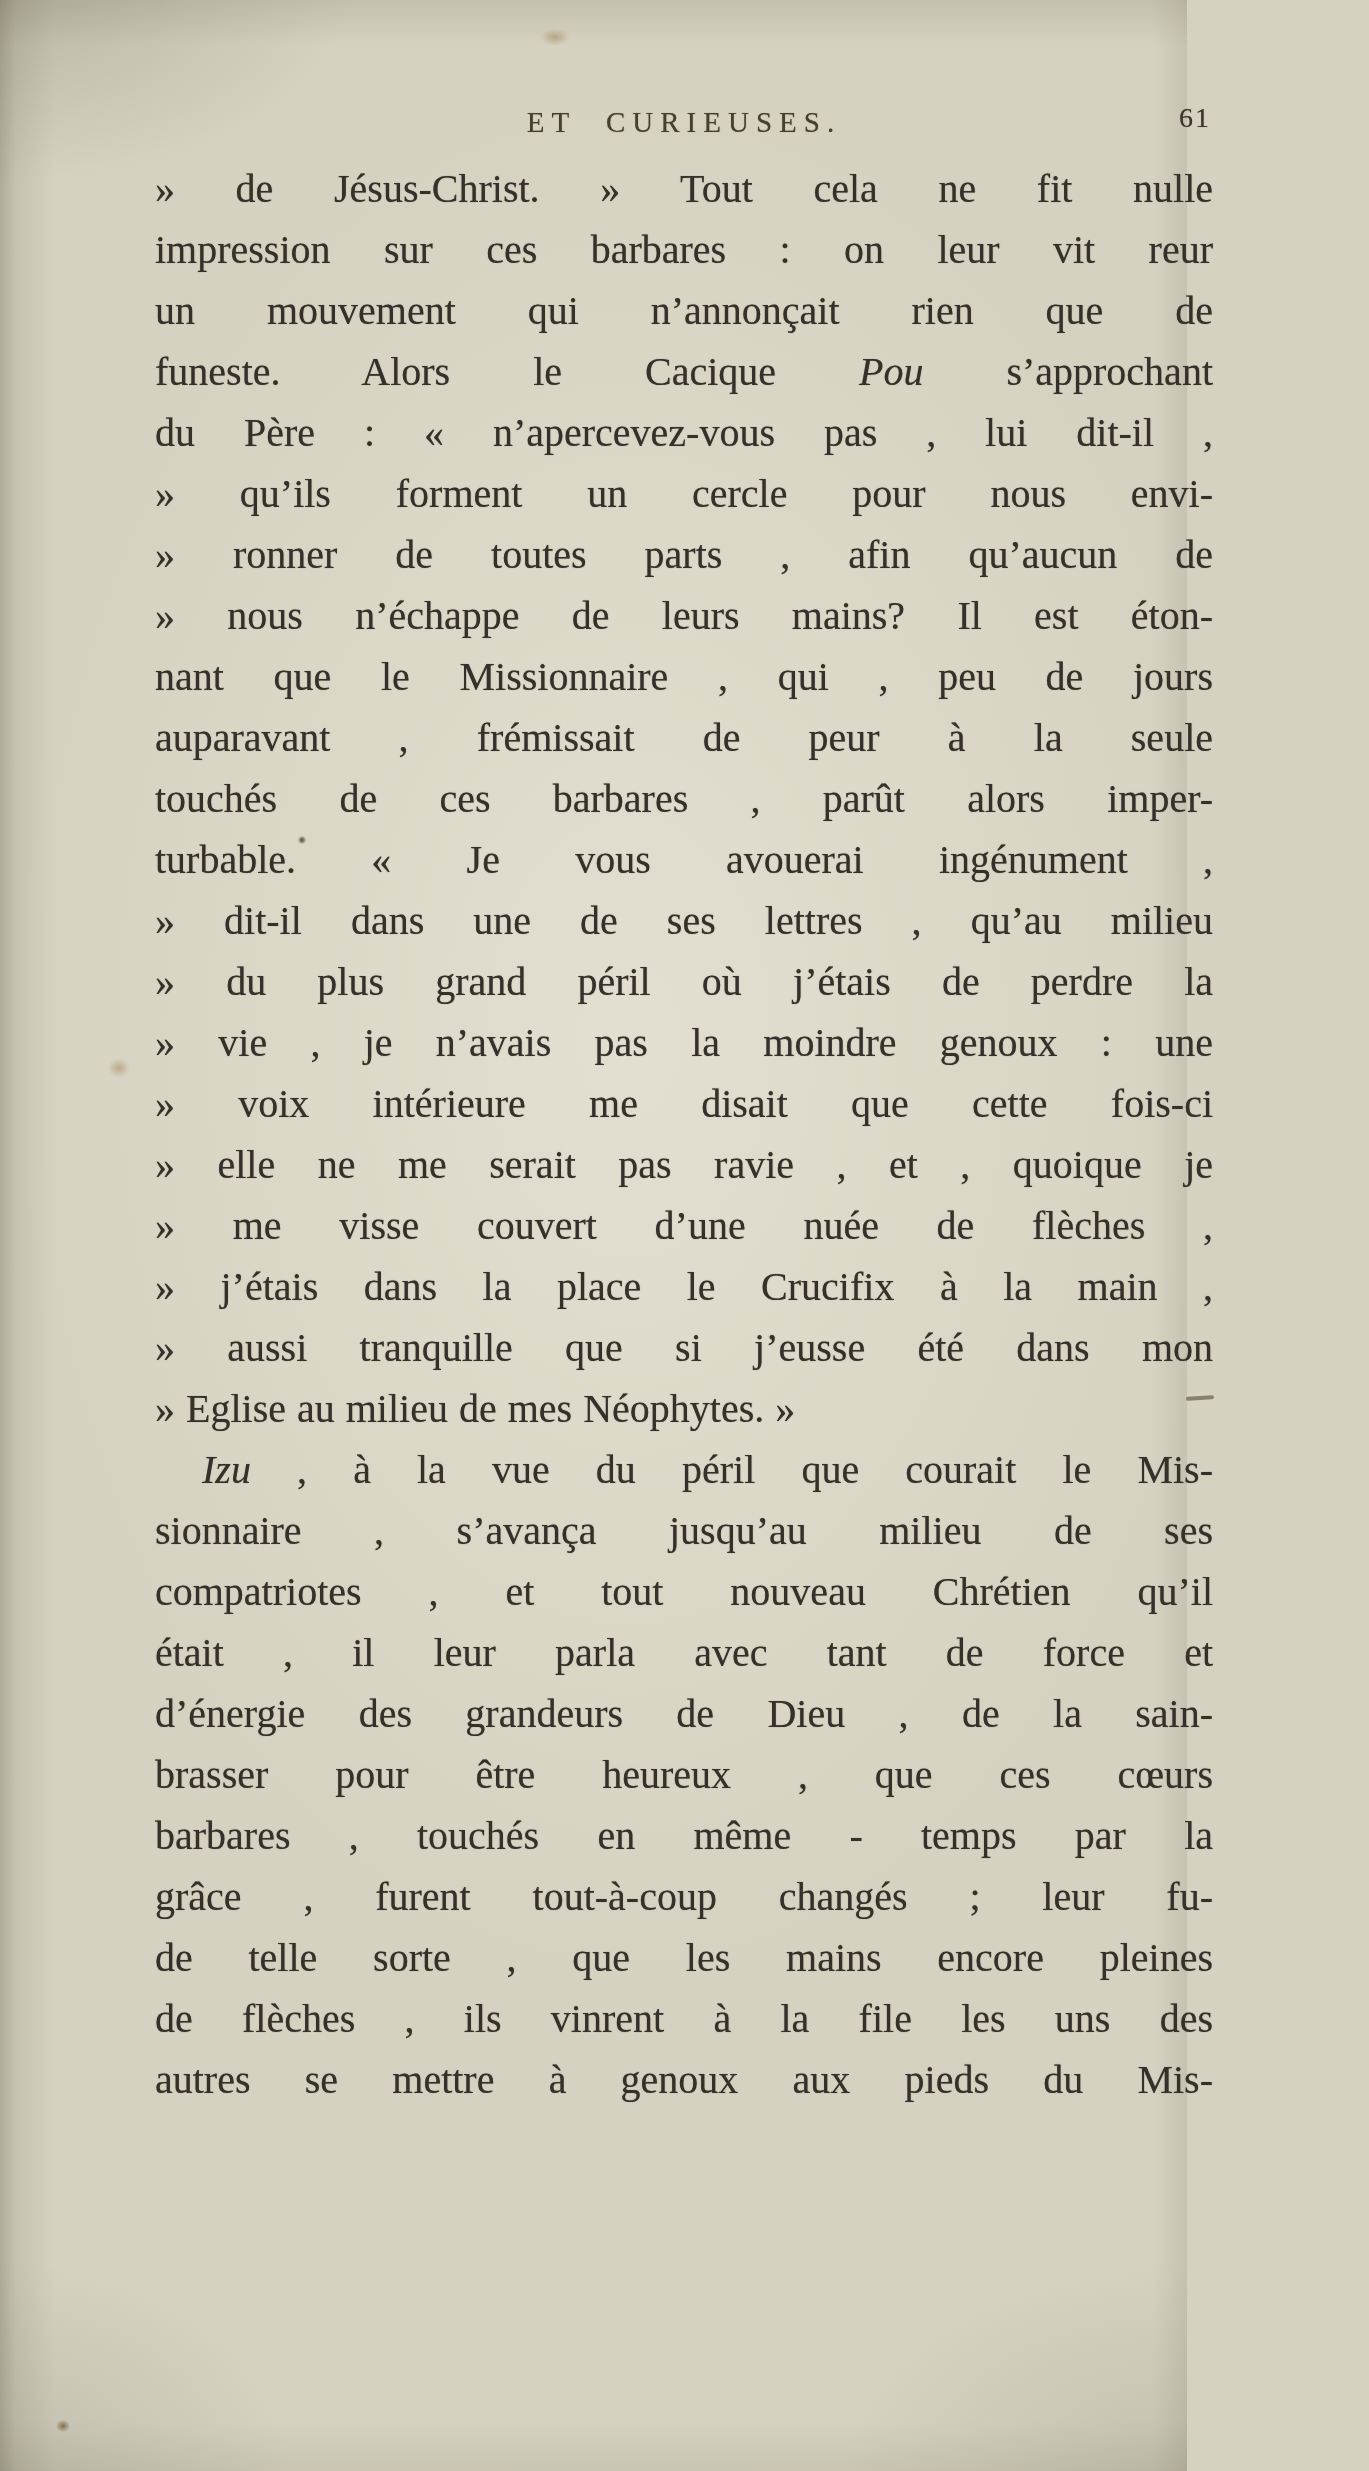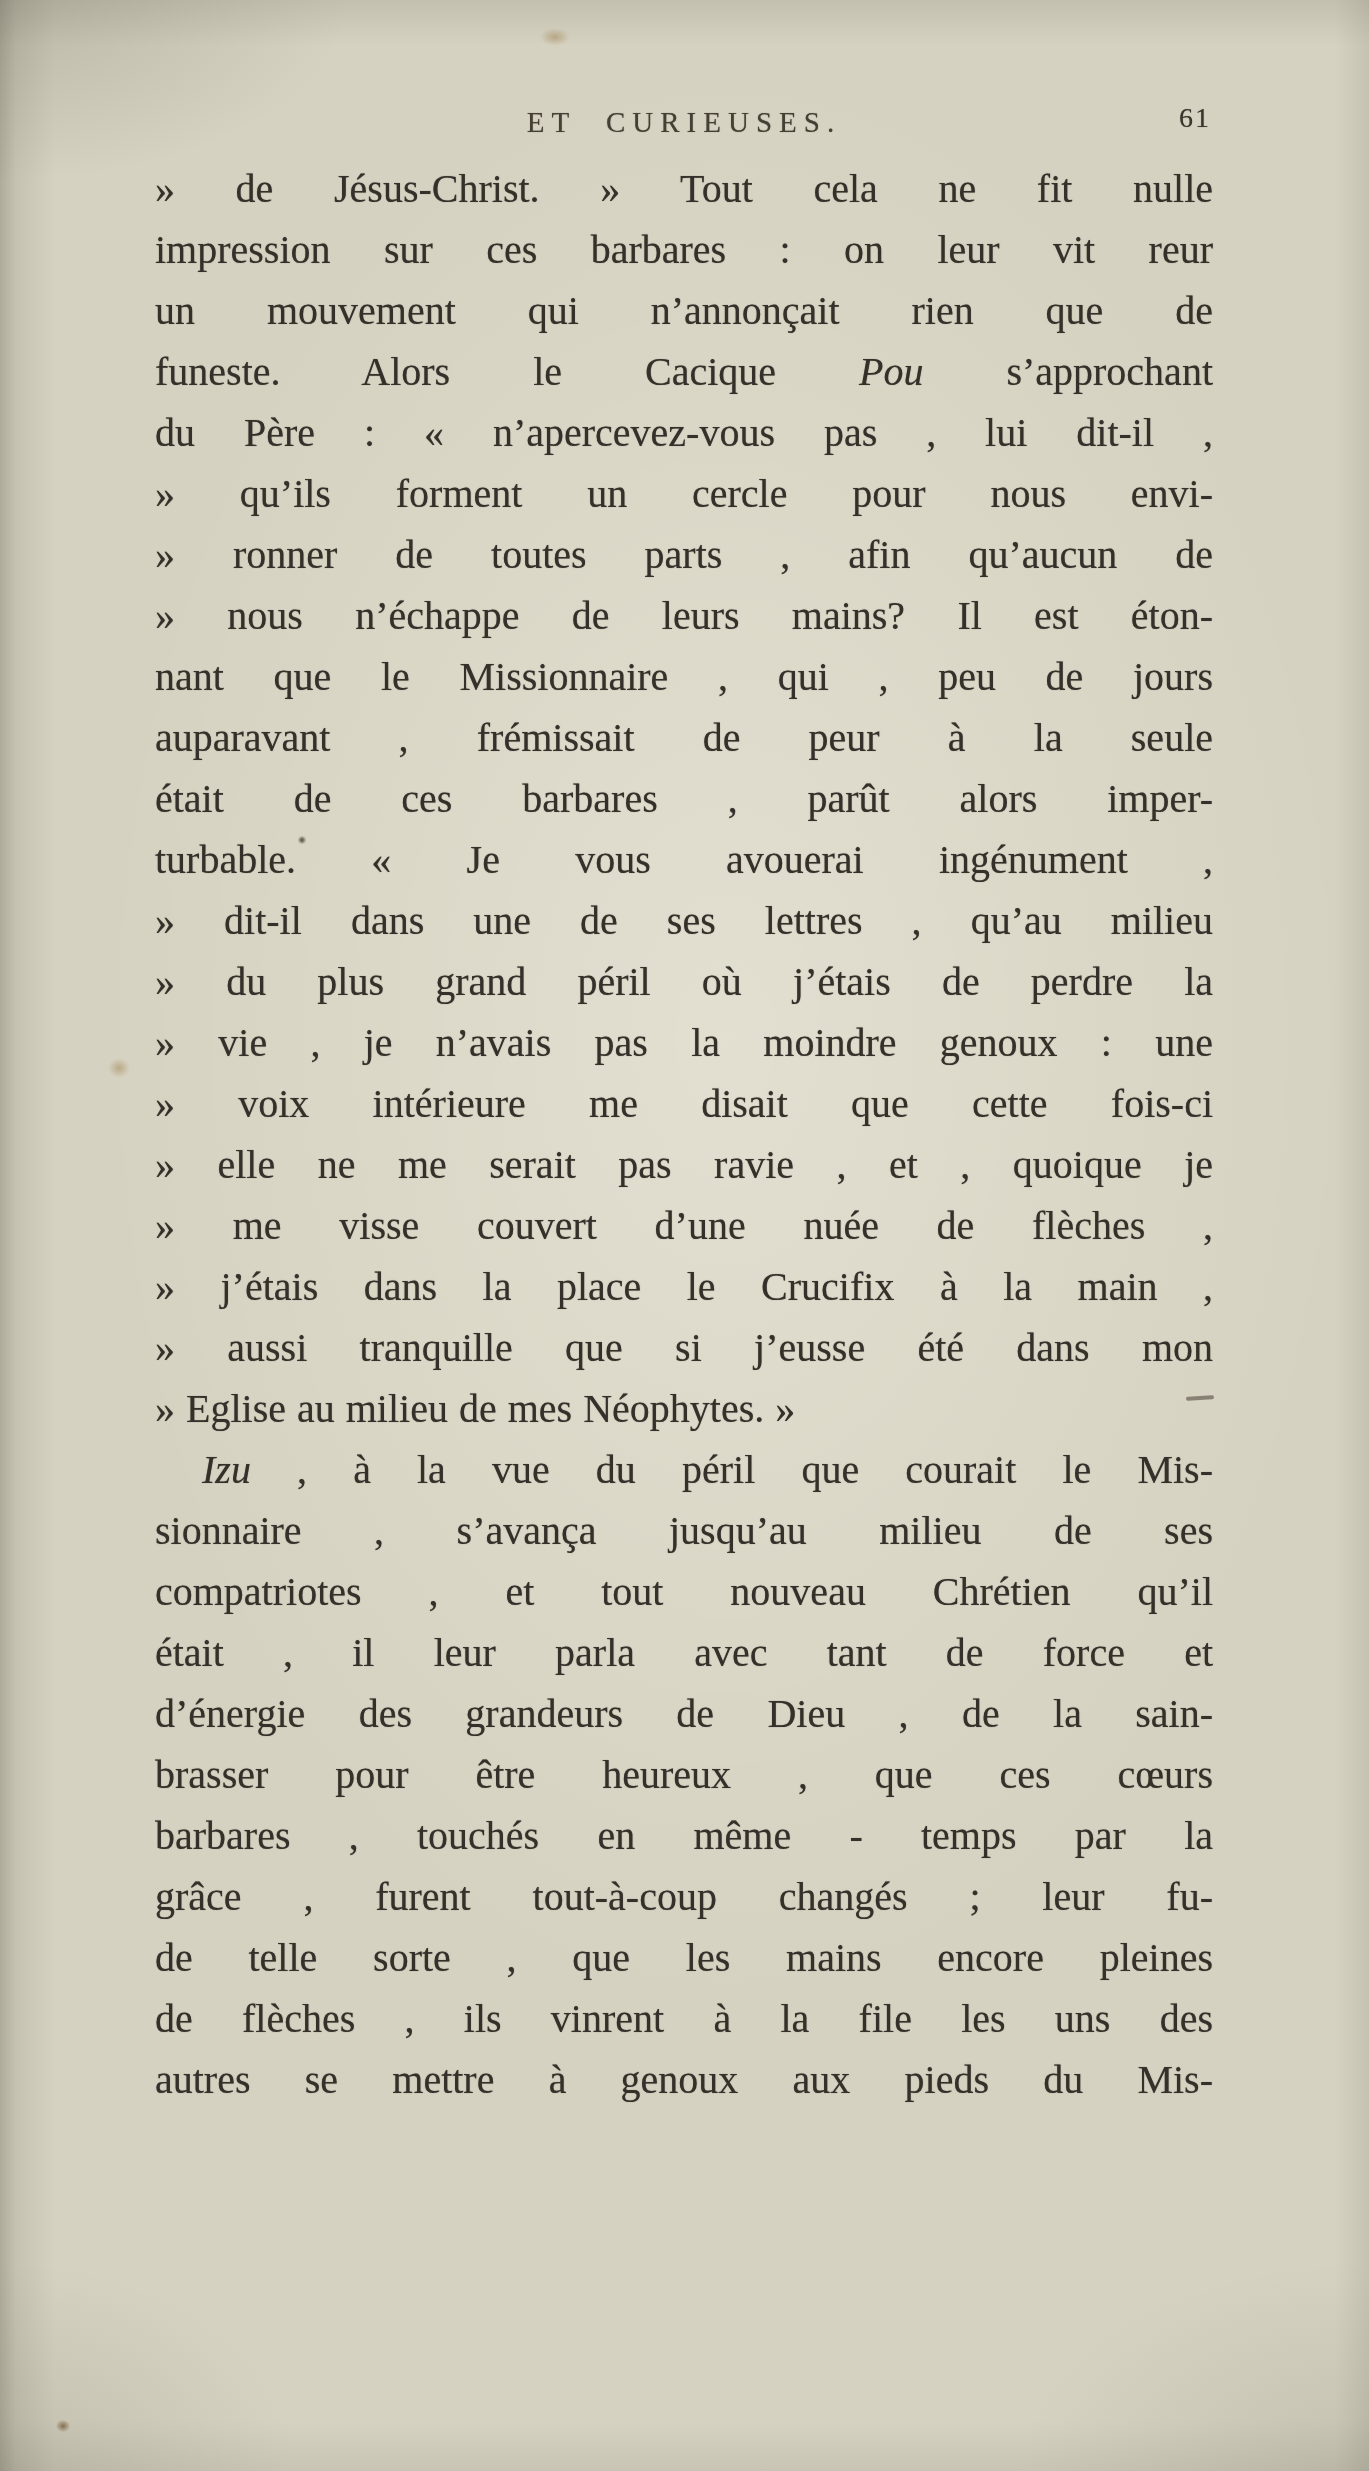--- a/index.html
+++ b/index.html
@@ -6,21 +6,21 @@
     margin: 0;
     padding: 0;
     width: 1369px;
     height: 2471px;
     overflow: hidden;
     background: #d6d2c1;
   }
   .scan {
     position: absolute;
     inset: 0;
-    width: 1369px;
+    width: 1187px;
     height: 2471px;
     font-family: "Liberation Serif", serif;
     color: #35302a;
     background:
       radial-gradient(ellipse 900px 1400px at 53% 42%, rgba(255,255,246,0.30), rgba(255,255,246,0) 70%),
       radial-gradient(ellipse 500px 260px at 0% 0%, rgba(92,88,74,0.22), rgba(92,88,74,0) 70%),
       radial-gradient(ellipse 500px 300px at 100% 100%, rgba(92,88,74,0.14), rgba(92,88,74,0) 70%),
       radial-gradient(ellipse 420px 300px at 0% 100%, rgba(92,88,74,0.16), rgba(92,88,74,0) 70%),
       linear-gradient(90deg, rgba(85,80,66,0.30) 0px, rgba(85,80,66,0.12) 16px, rgba(85,80,66,0) 55px),
       linear-gradient(270deg, rgba(85,80,66,0.12) 0px, rgba(85,80,66,0) 34px),
@@ -106,21 +106,21 @@
       <div class="line"><span>» de Jésus-Christ. » Tout cela ne fit nulle</span></div>
       <div class="line"><span>impression sur ces barbares : on leur vit reur</span></div>
       <div class="line"><span>un mouvement qui n’annonçait rien que de</span></div>
       <div class="line"><span>funeste. Alors le Cacique </span><span class="it">Pou</span><span> s’approchant</span></div>
       <div class="line"><span>du Père : « n’apercevez-vous pas , lui dit-il ,</span></div>
       <div class="line"><span>» qu’ils forment un cercle pour nous envi-</span></div>
       <div class="line"><span>» ronner de toutes parts , afin qu’aucun de</span></div>
       <div class="line"><span>» nous n’échappe de leurs mains? Il est éton-</span></div>
       <div class="line"><span>nant que le Missionnaire , qui , peu de jours</span></div>
       <div class="line"><span>auparavant , frémissait de peur à la seule</span></div>
-      <div class="line"><span>était de ces barbares , parût alors imper-</span></div>
+      <div class="line"><span>touchés de ces barbares , parût alors imper-</span></div>
       <div class="line"><span>turbable. « Je vous avouerai ingénument ,</span></div>
       <div class="line"><span>» dit-il dans une de ses lettres , qu’au milieu</span></div>
       <div class="line"><span>» du plus grand péril où j’étais de perdre la</span></div>
       <div class="line"><span>» vie , je n’avais pas la moindre genoux : une</span></div>
       <div class="line"><span>» voix intérieure me disait que cette fois-ci</span></div>
       <div class="line"><span>» elle ne me serait pas ravie , et , quoique je</span></div>
       <div class="line"><span>» me visse couvert d’une nuée de flèches ,</span></div>
       <div class="line"><span>» j’étais dans la place le Crucifix à la main ,</span></div>
       <div class="line"><span>» aussi tranquille que si j’eusse été dans mon</span></div>
       <div class="line short"><span>» Eglise au milieu de mes Néophytes. »</span></div>

